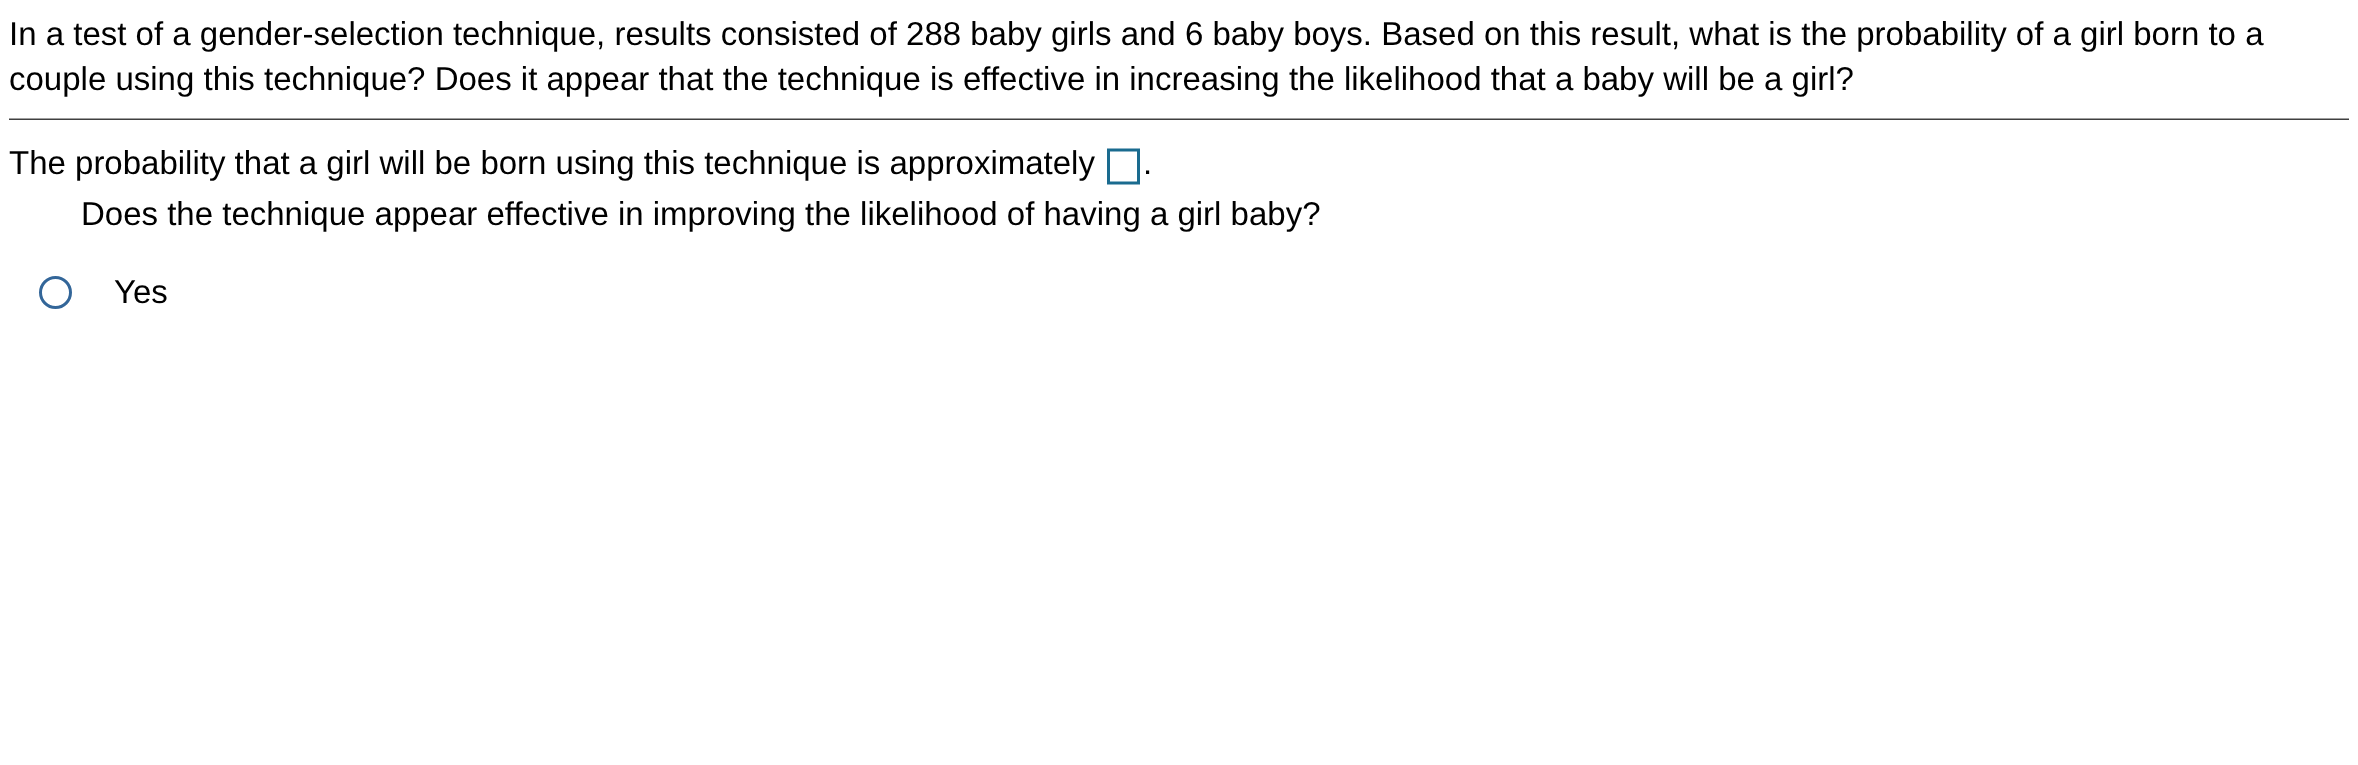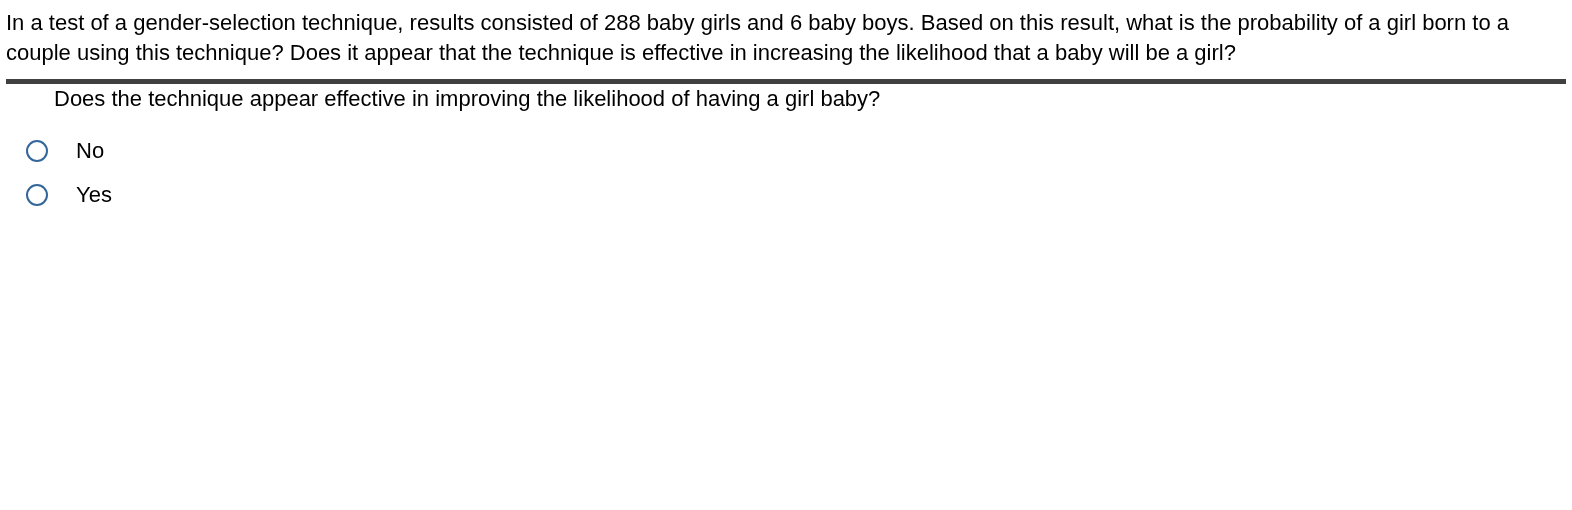--- a/index.html
+++ b/index.html
@@ -11,21 +11,22 @@
       font-family: Arial, Helvetica, sans-serif;
       font-size: 22px;
       color: #000;
       padding: 8px 6px;
       width: 1572px;
       background: #fff;
       line-height: 1.35;
     }
     .question-section {
       padding-bottom: 12px;
-      border-bottom: 5px solid #404040;
+      border-bottom: 1px solid #404040;
+      margin-bottom: 14px;
     }
     .answer-section {
       padding-top: 0;
     }
     .prob-line {
       margin-bottom: 4px;
     }
     .instruction {
       color: #003399;
       margin-bottom: 18px;
@@ -65,25 +66,24 @@
     }
   </style>
 </head>
 <body>
 
 <div class="question-section">
   <span>In a test of a gender-selection technique, results consisted of 288 baby girls and 6 baby boys. Based on this result, what is the probability of a girl born to a couple using this technique? Does it appear that the technique is effective in increasing the likelihood that a baby will be a girl?</span>
 </div>
 
 <div class="answer-section">
+  <div class="prob-line">
+    <span>The probability that a girl will be born using this technique is approximately </span><span class="input-box"></span><span>.</span>
+  </div>
   <div class="followup">Does the technique appear effective in improving the likelihood of having a girl baby?</div>
 
   <div class="radio-group">
-    <div class="radio-row">
-      <div class="radio-circle"></div>
-      <span class="radio-label">No</span>
-    </div>
     <div class="radio-row">
       <div class="radio-circle"></div>
       <span class="radio-label">Yes</span>
     </div>
   </div>
 </div>
 
 </body></html>

